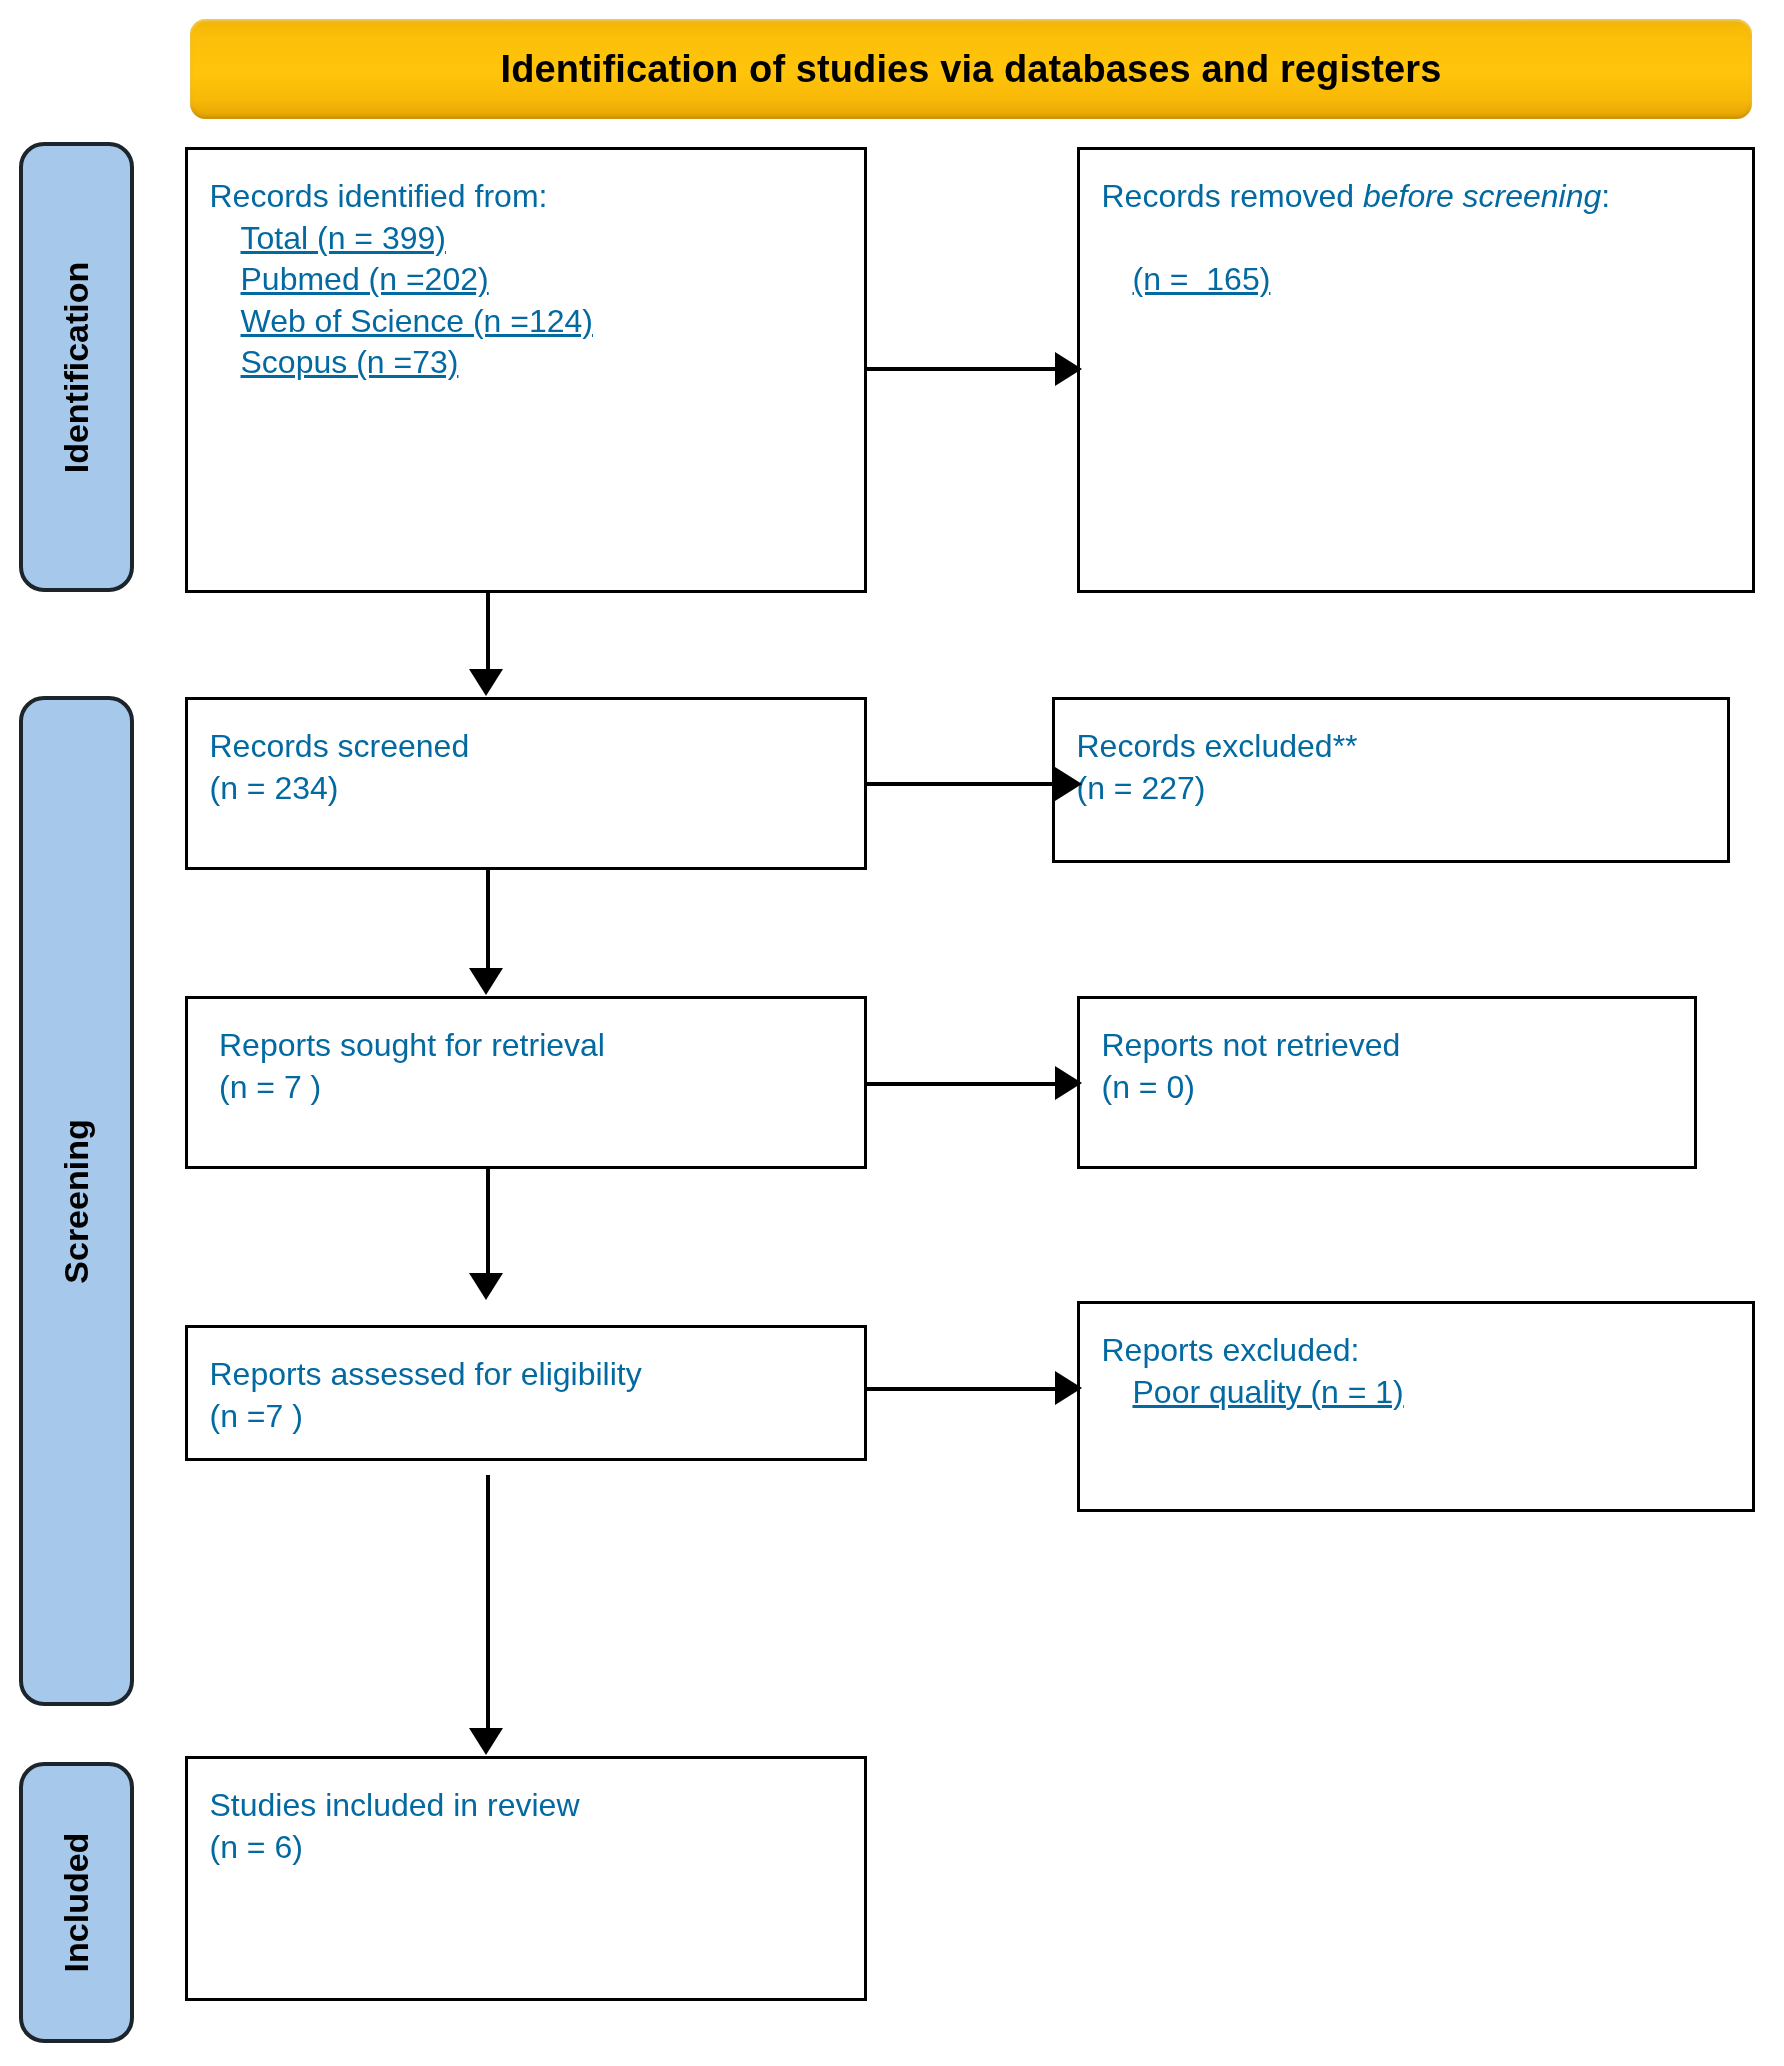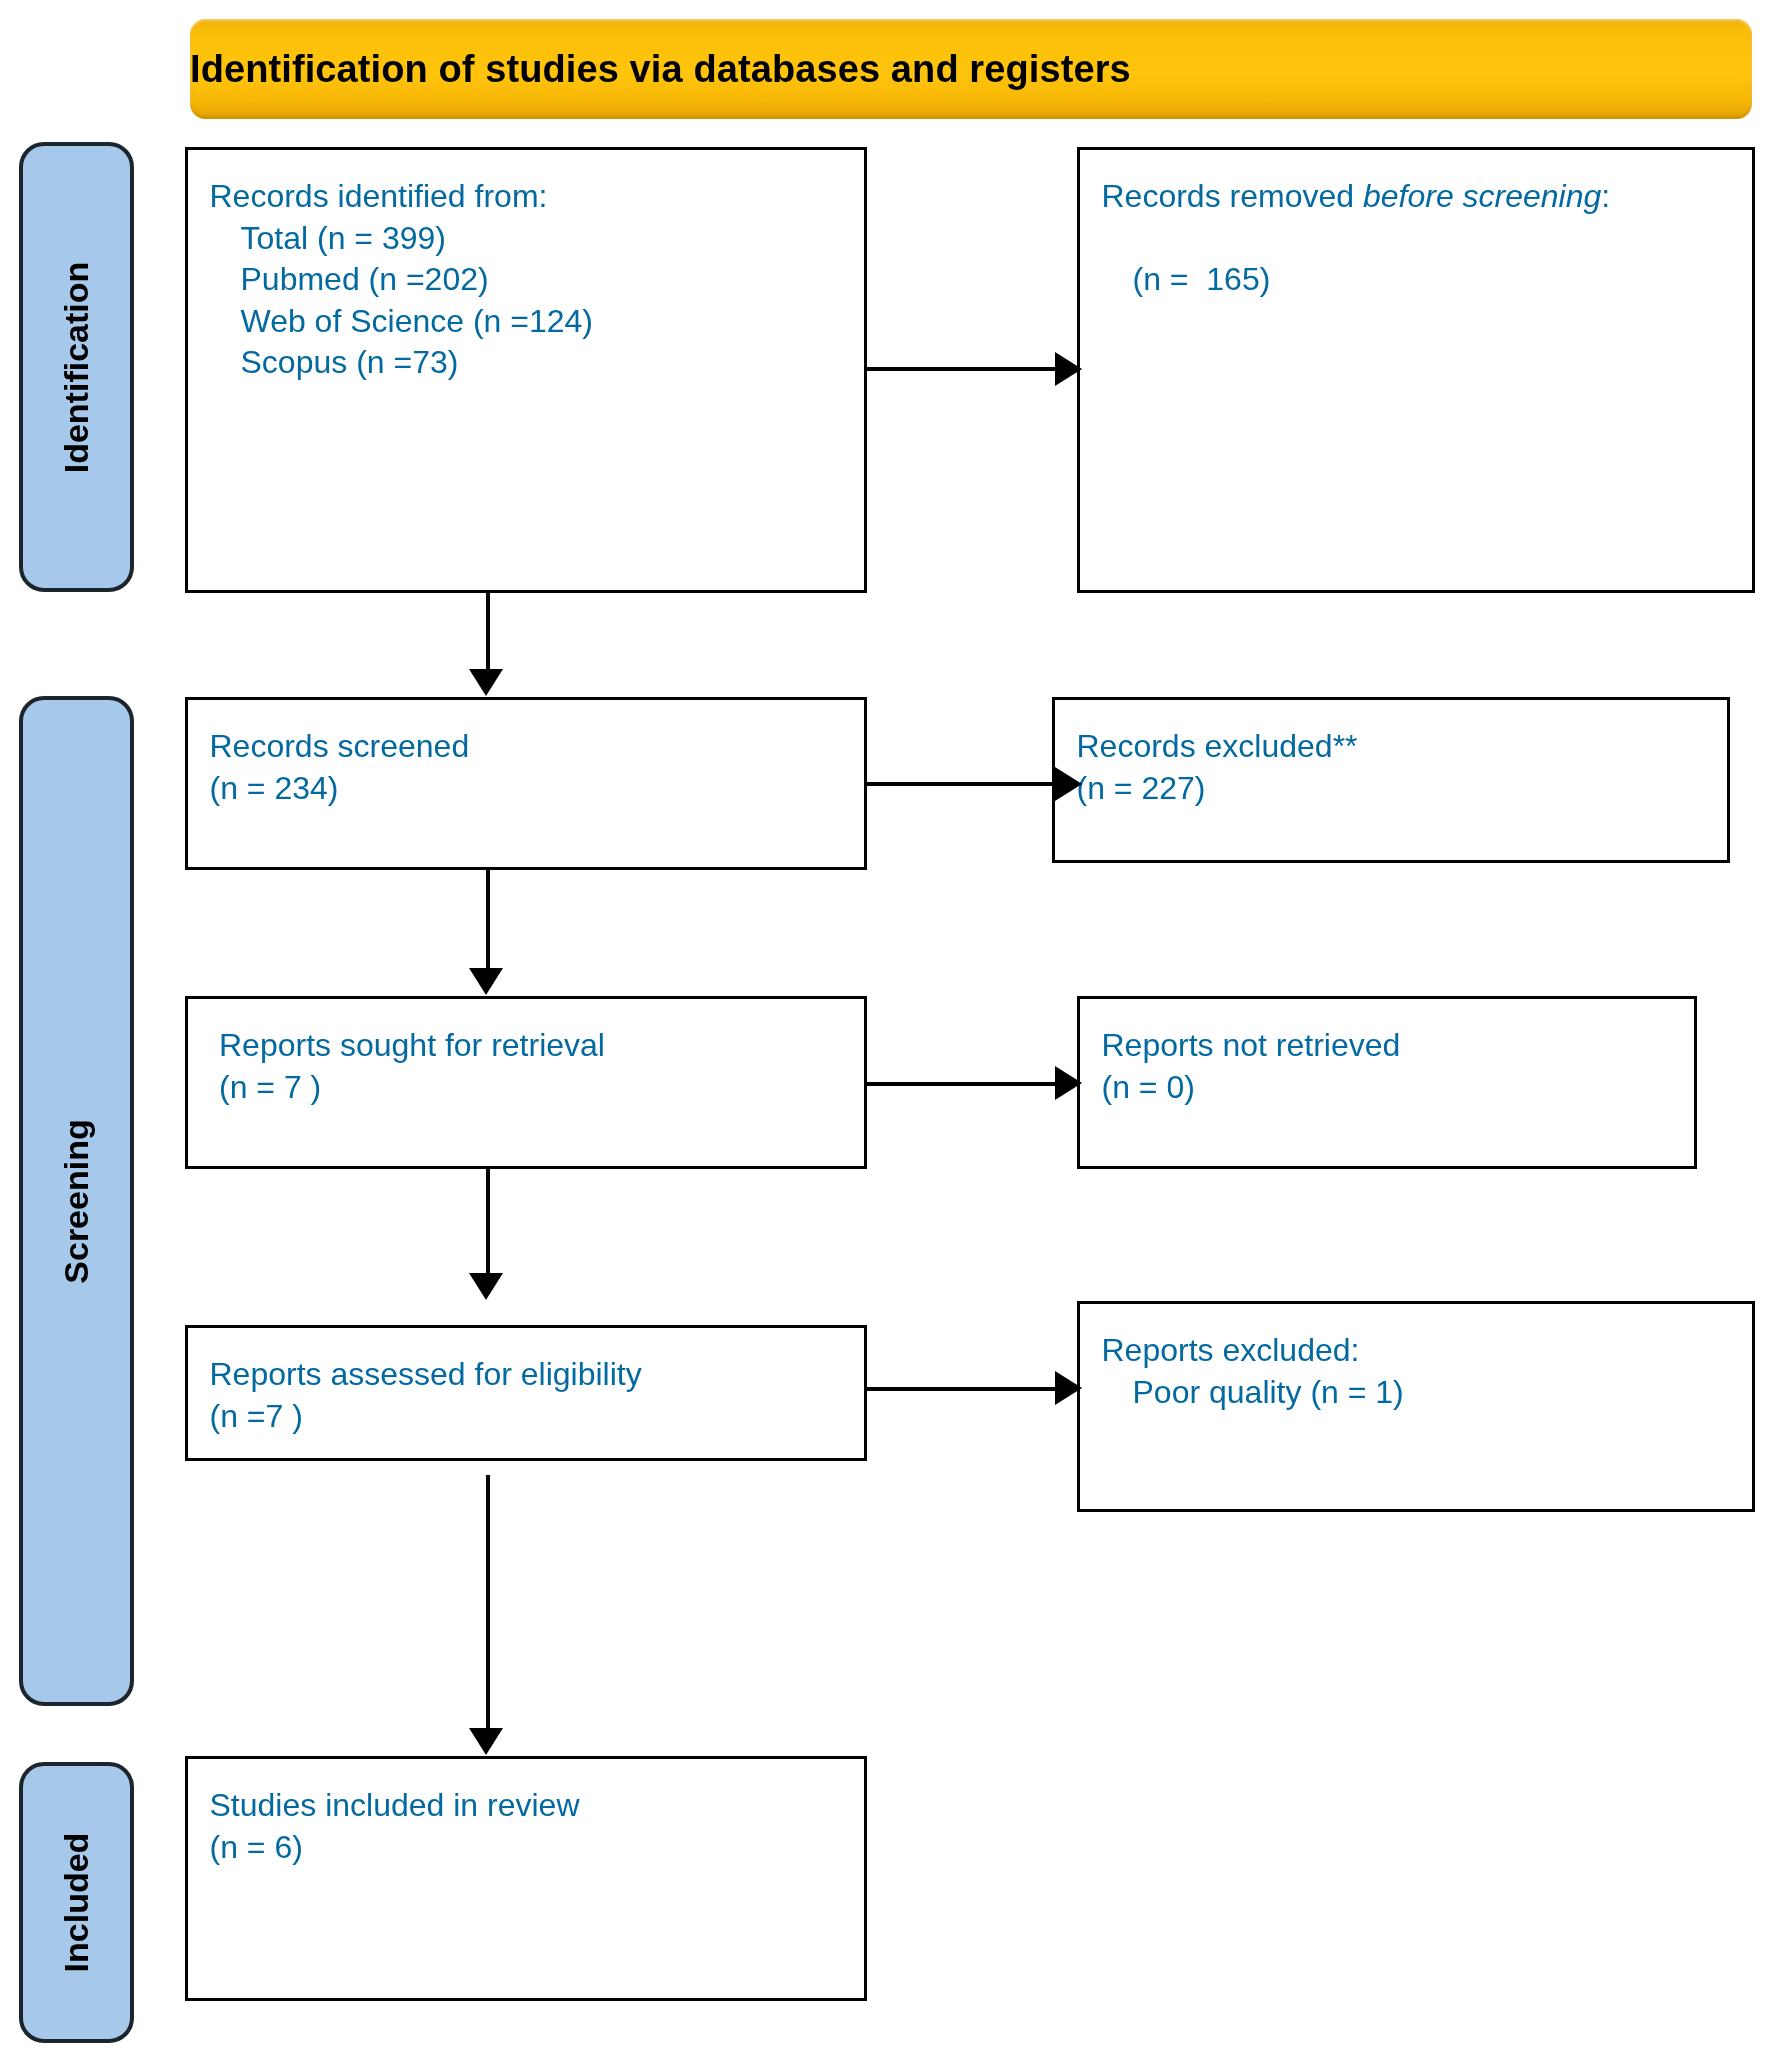--- a/index.html
+++ b/index.html
@@ -28,21 +28,21 @@
                 #e8ab04 0%,
                 #f5b807 6%,
                 #fcc00a 20%,
                 #ffc40b 55%,
                 #f7b707 82%,
                 #e3a303 100%);
     box-shadow: inset 0 1.8px 3px rgba(255,255,255,0.45),
                 inset 0 -2.4px 3.6px rgba(140,95,0,0.30);
     display: flex;
     align-items: center;
-    justify-content: flex-start;
+    justify-content: center;
     box-sizing: border-box;
   }
   .banner-text {
     font-size: 38px;
     font-weight: bold;
     color: #000000;
     letter-spacing: 0.1px;
     white-space: nowrap;
   }
 
@@ -75,21 +75,21 @@
     border: 3.6px solid #000000;
     box-sizing: border-box;
     padding: 26px 21.5px 12px 21.5px;
   }
   .box-text {
     font-size: 32px;
     line-height: 1.30;
     color: #0369a1;
     white-space: pre-wrap;
   }
-  .box-text .ind { display: inline-block; padding-left: 31px; }
+  .box-text .ind { display: inline-block; padding-left: 31px; text-decoration: underline; }
   .box-text em { font-style: italic; }
 
   #box-identified     { left: 185px;  top: 147px;  width: 682px; height: 446px; }
   #box-removed        { left: 1077px; top: 147px;  width: 678px; height: 446px; }
   #box-screened       { left: 185px;  top: 697px; width: 682px; height: 173px; }
   #box-excluded       { left: 1052px; top: 697px; width: 678px; height: 166px; }
   #box-sought         { left: 185px;  top: 996px; width: 682px; height: 173px; padding-left: 31px; }
   #box-not-retrieved  { left: 1077px; top: 996px; width: 620px; height: 173px; }
   #box-assessed       { left: 185px;  top: 1301px; width: 682px; height: 136px; margin-top: 24px; }
   #box-rep-excluded   { left: 1077px; top: 1301px; width: 678px; height: 211px; }

